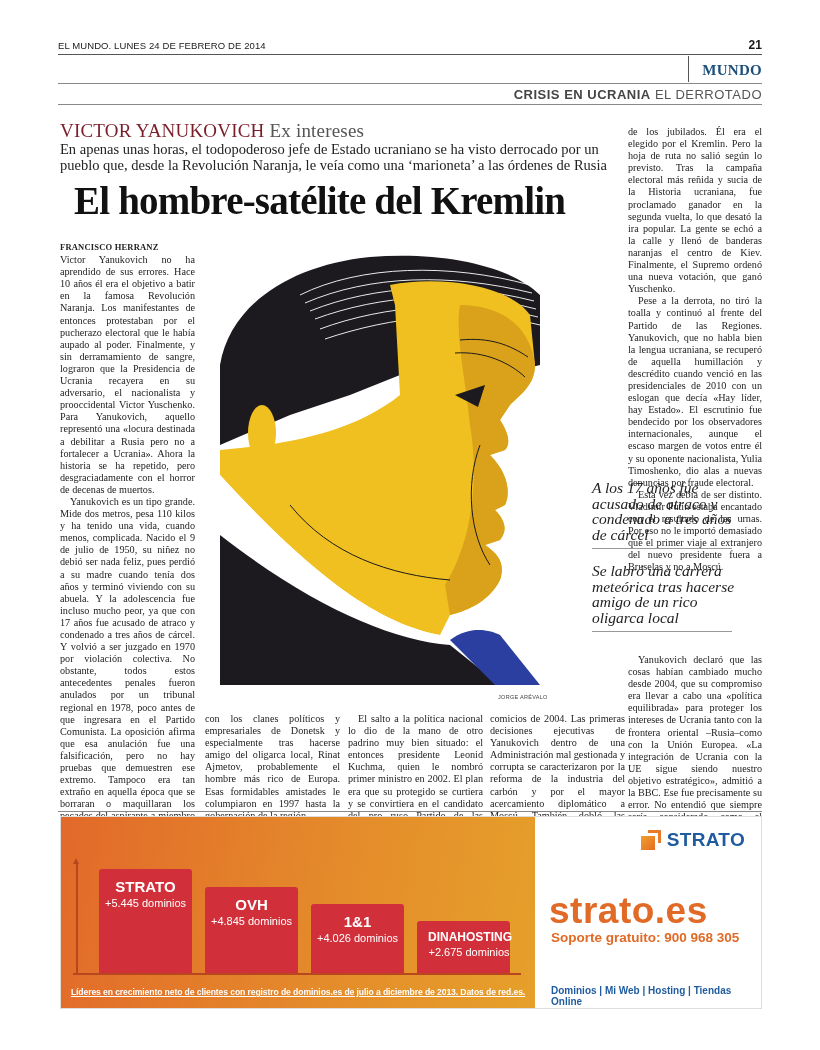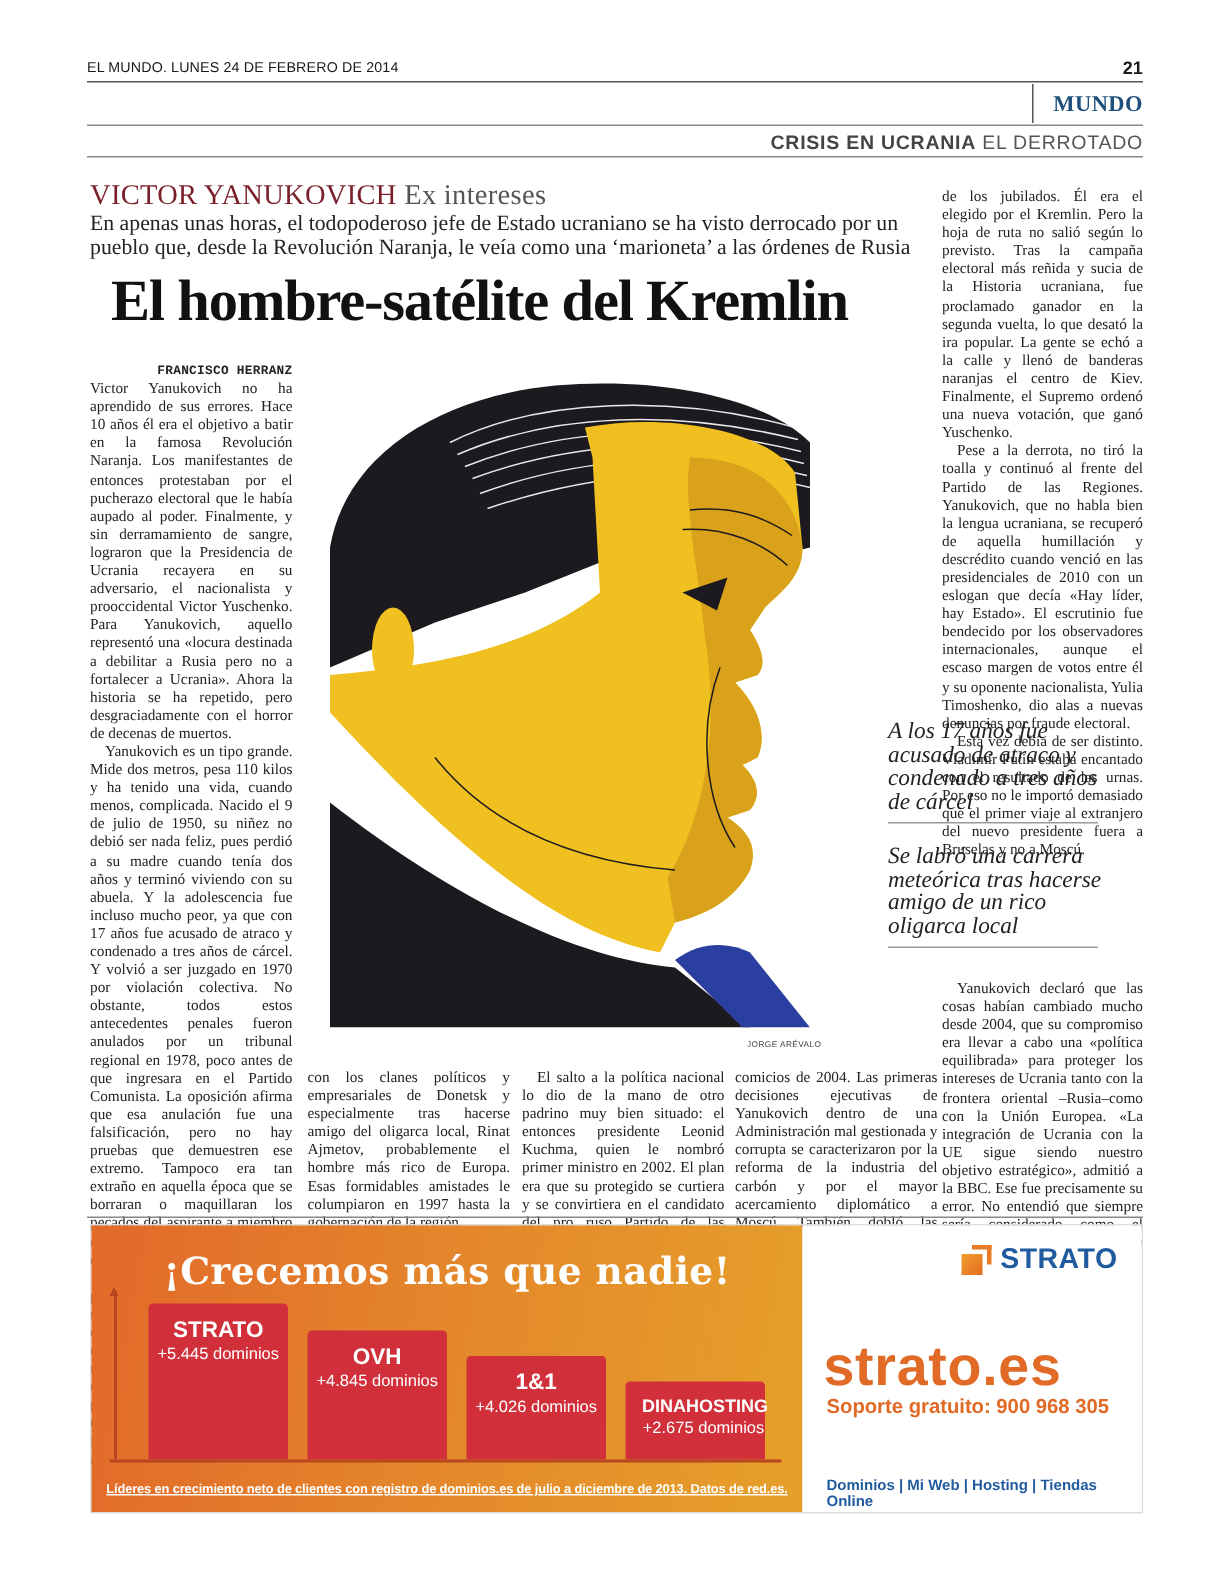--- a/index.html
+++ b/index.html
@@ -18,21 +18,21 @@
   .rule-3 { position:absolute; left:58px; top:104px; width:704px; height:1px; background:#888; }
 
   .antetitle { position:absolute; left:60px; top:120px; font-size:19px; color:#7a1f2a; letter-spacing:0.2px; }
   .antetitle .sub { color:#555; }
   .deck { position:absolute; left:60px; top:141px; width:555px; font-size:14.5px; line-height:16px; color:#222; }
   .headline { position:absolute; left:58px; top:178px; font-size:39px; font-weight:bold; letter-spacing:-0.8px; color:#111; font-family:"Liberation Serif", serif;margin-left:16px; }
 
   .col { position:absolute; font-size:10.2px; line-height:12.1px; text-align:justify; color:#222; }
   .col p { text-indent:10px; }
   .col p.noindent { text-indent:0; }
-  .byline { font-family:Liberation Mono, monospace; font-weight:bold; font-size:8.5px; text-align:right; text-transform:uppercase; letter-spacing:0.2px; margin-bottom:1px; }
+  .byline { font-family:Liberation Serif, serif; font-weight:bold; font-size:8.5px; text-transform:uppercase; letter-spacing:0.2px; margin-bottom:1px; }
   .col-left { left:60px; top:241px; width:135px; }
   .col-right { left:628px; top:126px; width:134px; }
   .col-right2 { left:628px; top:654px; width:134px; }
   .col-b1 { left:205px; top:713px; width:135px; }
   .col-b2 { left:348px; top:713px; width:135px; }
   .col-b3 { left:490px; top:713px; width:135px; }
 
   .illus { position:absolute; left:210px; top:245px; width:370px; height:445px; }
   .credit { position:absolute; left:498px; top:694px; font-family:"Liberation Sans", sans-serif; font-size:5.5px; color:#444; letter-spacing:0.3px; }
 
@@ -164,21 +164,20 @@
   <p>El salto a la política nacional lo dio de la mano de otro padrino muy bien situado: el entonces presidente Leonid Kuchma, quien le nombró primer ministro en 2002. El plan era que su protegido se curtiera y se convirtiera en el candidato del pro ruso Partido de las Regiones de cara a los</p>
 </div>
 <div class="col col-b3">
   <p class="noindent">comicios de 2004. Las primeras decisiones ejecutivas de Yanukovich dentro de una Administración mal gestionada y corrupta se caracterizaron por la reforma de la industria del carbón y por el mayor acercamiento diplomático a Moscú. También dobló las pensiones para captar la simpatía</p>
 </div>
 
 <div class="rule-bottom"></div>
 
 <div class="ad">
   <div class="ad-left">
-    <div class="ad-title">¡Crecemos más que nadie!</div>
     <div class="ad-axis-v"></div>
     <div class="bar" style="left:38px; top:52px; width:93px; height:104px;">
       <span class="bn">STRATO</span>
       <span class="bv">+5.445 dominios</span>
     </div>
     <div class="bar" style="left:144px; top:70px; width:93px; height:86px;">
       <span class="bn">OVH</span>
       <span class="bv">+4.845 dominios</span>
     </div>
     <div class="bar" style="left:250px; top:87px; width:93px; height:69px;">

